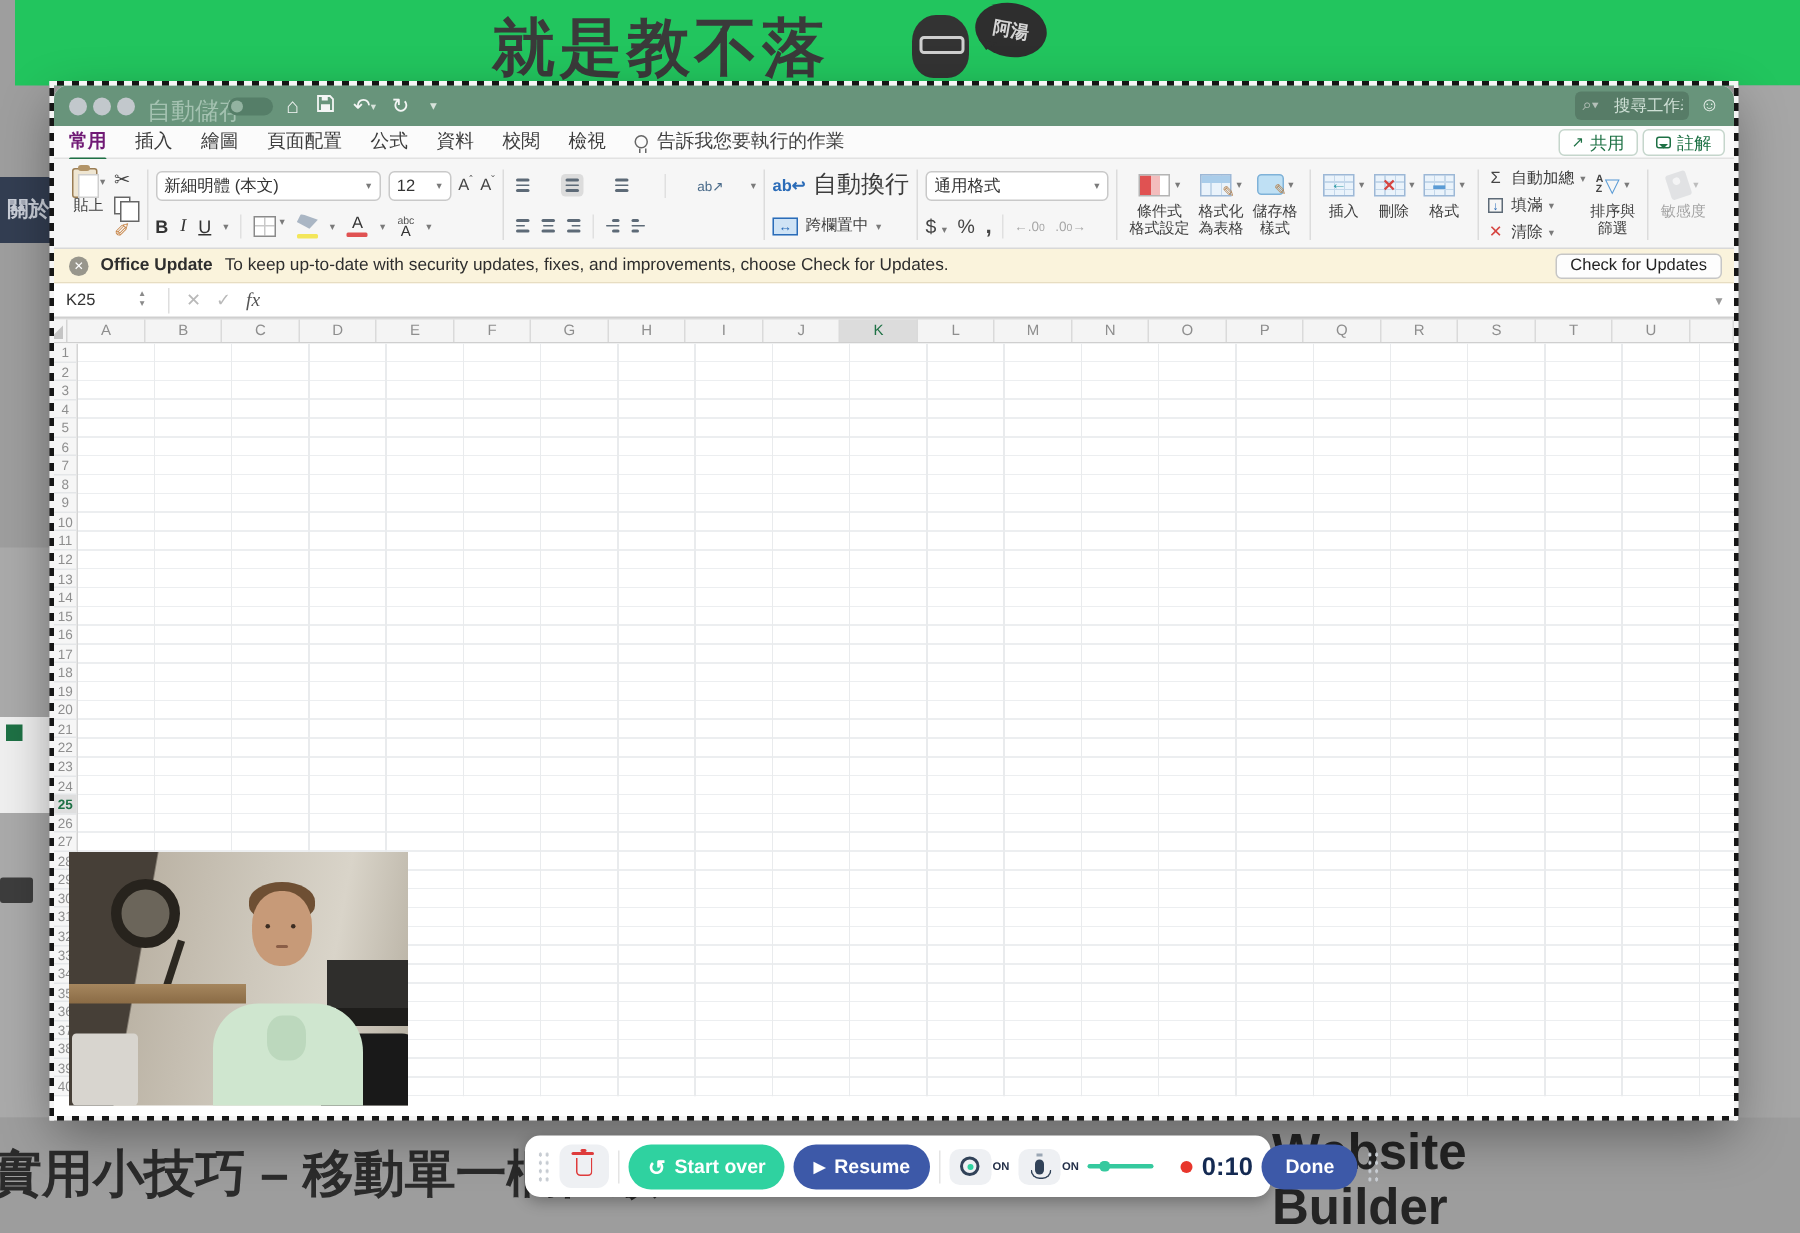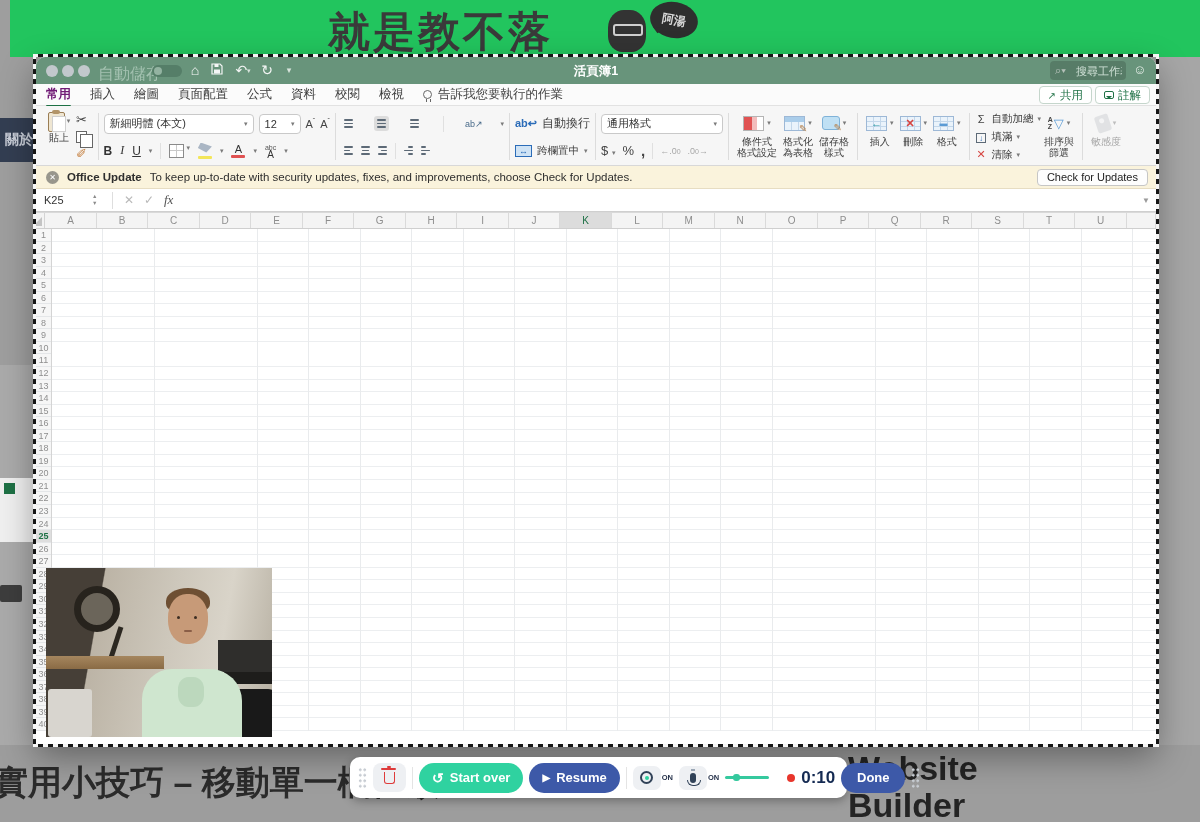--- a/index.html
+++ b/index.html
@@ -250,21 +250,20 @@
       <div class="tic" style="left:172px">
         <svg width="12" height="12" viewBox="0 0 12 12">
             <path d="M1 1h8l2 2v8H1z" fill="none" stroke="#f4f6f5" stroke-width="1.2"></path>
             <rect x="3" y="6.5" width="6" height="4" fill="#f4f6f5"></rect>
             <rect x="3.5" y="1" width="4" height="3" fill="#f4f6f5"></rect>
           </svg>
       </div>
       <div class="tic" style="left:194px;width:26px">↶<span class="mini">▾</span></div>
       <div class="tic" style="left:222px">↻</div>
       <div class="tic" style="left:244px"><span class="mini" style="font-size:9px">▾</span></div>
-      <div class="xl-title">活頁簿1</div>
       <span class="tsearch-ic">⌕▾</span>
       <input class="tsearch" placeholder="搜尋工作表" style="">
       <div class="smiley">☺</div>
     </div>
 
     <div class="tabrow">
       <span id="tabs" style="display:flex;gap:19px">
           <div class="tab active">常用</div>
           <div class="tab">插入</div>
           <div class="tab">繪圖</div>
@@ -399,21 +398,21 @@
               <span></span>
               <span style="width:60%"></span>
             </span>
         </div>
       </div>
       <div class="vdiv"></div>
 
       <div>
         <div class="frow">
           <span class="wrapic">ab↩</span>
-          <span class="rlbl" style="font-size:12px">自動換行</span>
+          <span class="rlbl" style="font-size:16px">自動換行</span>
         </div>
         <div class="frow">
           <span class="mergic">↔</span>
           <span class="rlbl" style="font-size:10.5px">跨欄置中</span>
           <span class="dd">▾</span>
         </div>
       </div>
       <div class="vdiv"></div>
 
       <div>

